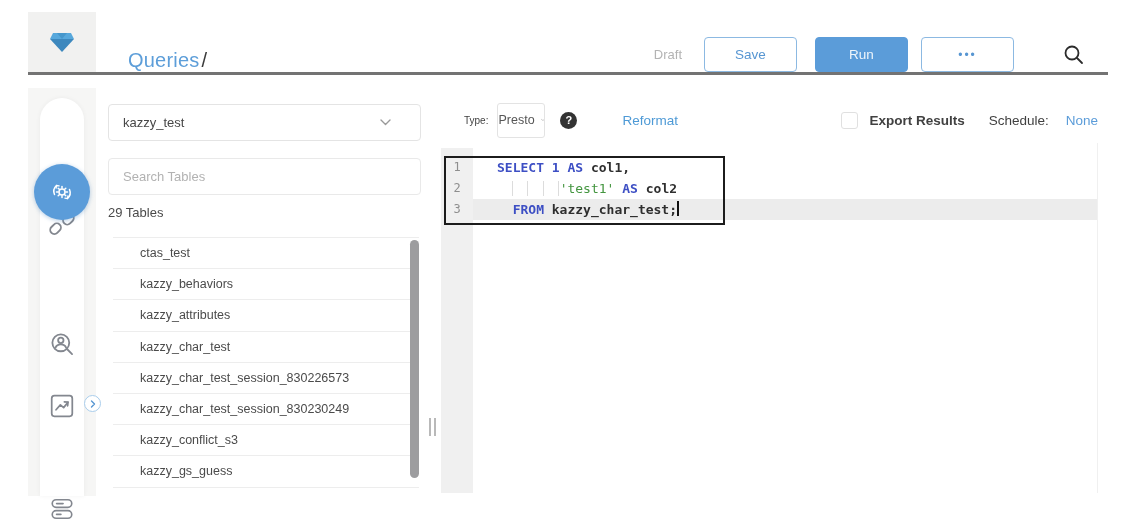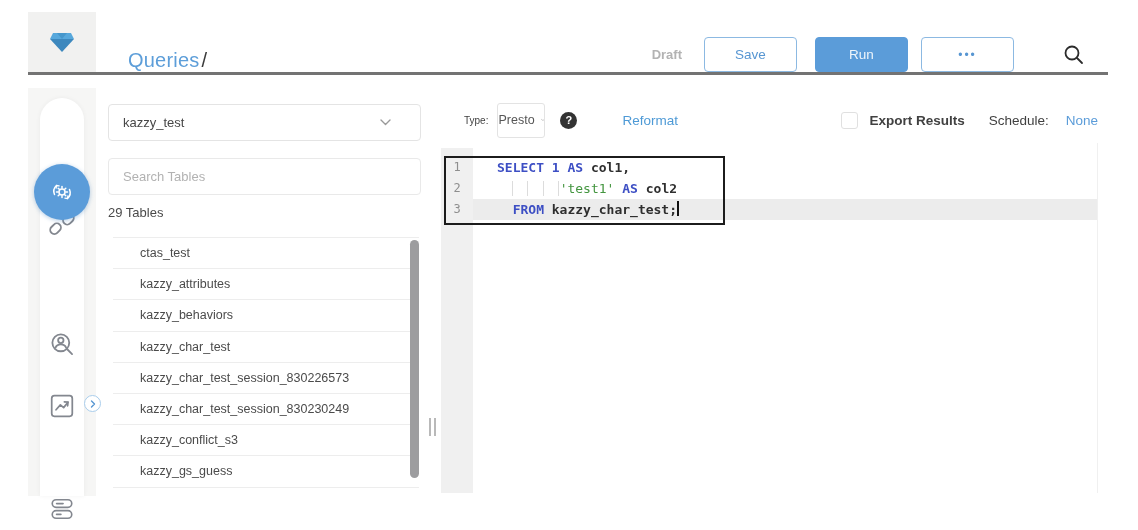--- a/index.html
+++ b/index.html
@@ -10,21 +10,21 @@
   }
   
   .header { position:absolute; left:28px; top:12px; width:1080px; height:63px;
     background:#fff; border-bottom:3px solid #737373; display:flex; align-items:flex-end; }
   .logo-cell { width:68px; height:100%; background:#f1f1f0; display:flex; align-items:center; justify-content:center; flex:0 0 68px; }
   .breadcrumb { margin-left:32px; font-size:20px; font-weight:500; letter-spacing:.2px; display:flex; align-items:center; }
   .crumb-link { color:#5d9ed9; cursor:pointer; }
   .crumb-sep { color:#3b3b3b; margin:0 2px; }
   .crumb-title { color:#3b3b3b; }
   .header-right { margin-left:auto; display:flex; align-items:center; }
-  .draft { color:#b3b3b3; font-size:13px; margin-right:22px;font-weight:bold; }
+  .draft { color:#b3b3b3; font-size:13px; margin-right:22px; }
   .btn { width:93px; height:35px; border-radius:4px; font-family:"Liberation Sans",sans-serif;
     font-size:13.5px; display:flex; align-items:center; justify-content:center; cursor:pointer; }
   .btn-outline { background:#fff; border:1px solid #8cb9e2; color:#5796d2; }
   .btn-primary { background:#5b9cd9; border:1px solid #5b9cd9; color:#eef5fb; margin-left:18px; }
   .btn-more { margin-left:13px; letter-spacing:2px; font-size:12px; }
   .hdr-search { margin-left:48px; margin-right:22px; cursor:pointer; display:flex; }
   
   .rail { position:absolute; left:28px; top:88px; width:68px; height:408px; background:#f6f6f5; }
   .pill { position:absolute; left:12px; top:10px; width:44px; height:398px; background:#fff;
     border-radius:22px 22px 0 0; box-shadow:0 0 5px rgba(0,0,0,.05); }
@@ -192,22 +192,22 @@
         </svg>
     </span>
   </div>
 
   <input class="search-tables" type="text" value="" placeholder="Search Tables" style="">
 
   <div class="tables-count">29 Tables</div>
 
   <div class="table-list">
       <div class="table-row">ctas_test</div>
+      <div class="table-row">kazzy_behaviors</div>
       <div class="table-row">kazzy_attributes</div>
-      <div class="table-row">kazzy_behaviors</div>
       <div class="table-row">kazzy_char_test</div>
       <div class="table-row">kazzy_char_test_session_830226573</div>
       <div class="table-row">kazzy_char_test_session_830230249</div>
       <div class="table-row">kazzy_conflict_s3</div>
       <div class="table-row">kazzy_gs_guess</div>
     </div>
   <div class="list-scrollbar"></div>
 
   <div class="resize-handle">
       <i></i>

